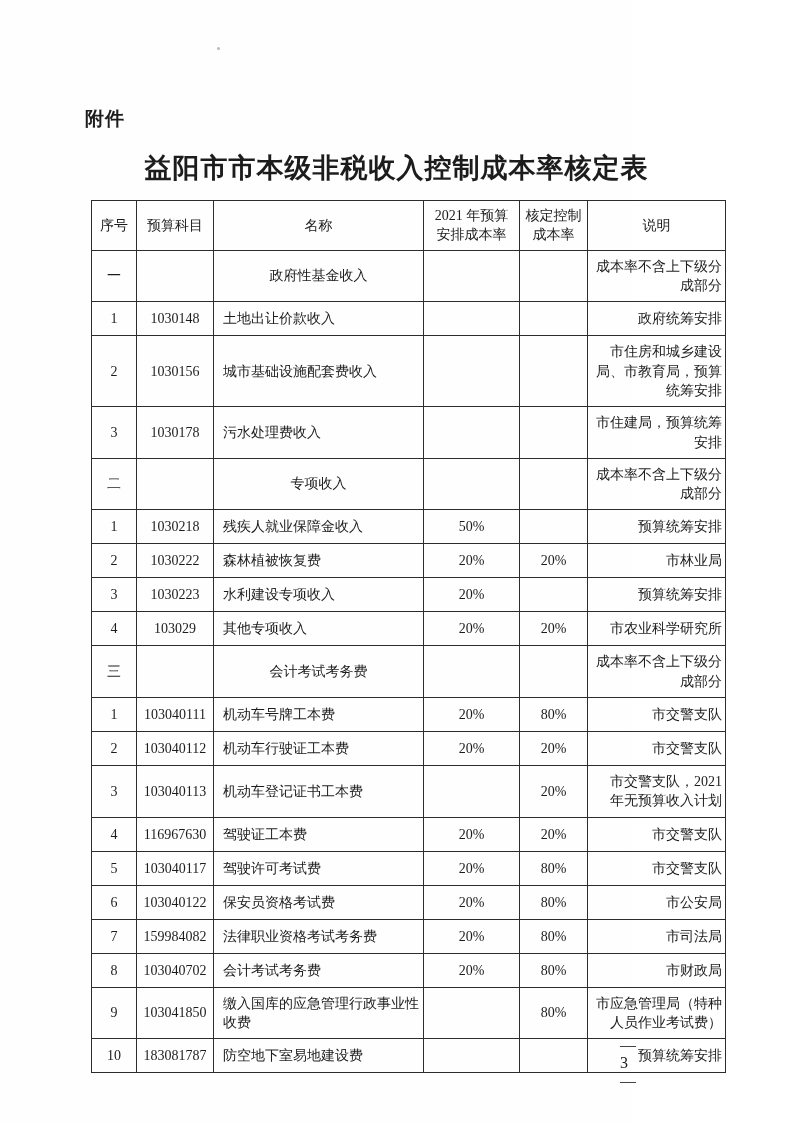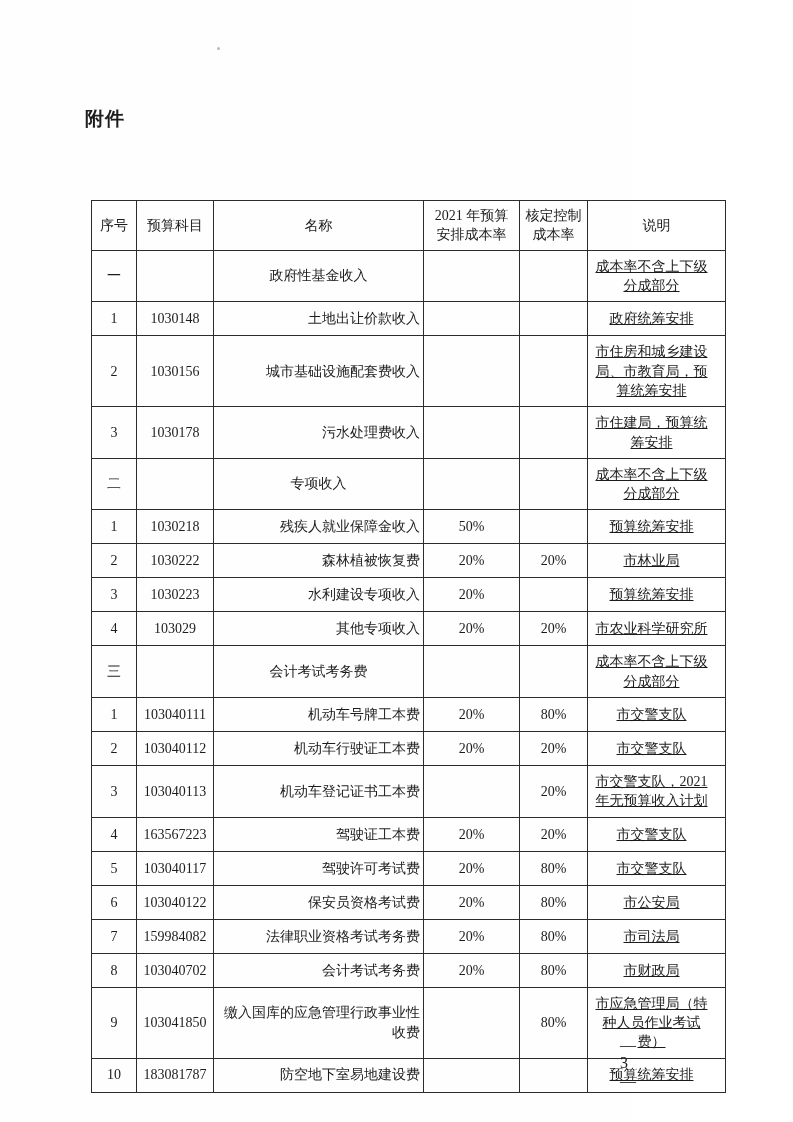--- a/index.html
+++ b/index.html
@@ -61,50 +61,50 @@
     word-break: break-all;
   }
   .main-table th {
     font-weight: normal;
     white-space: pre-line;
     padding: 5px 2px;
     height: 46px;
   }
   .main-table td { height: 34px; }
   .main-table td.name-cell {
-    text-align: right;
+    text-align: left;
     padding-left: 9px;
   }
   .main-table td.section-name {
     text-align: center;
     padding-left: 3px;
   }
   .main-table td.note-cell {
-    text-align: center;
+    text-align: right;
     padding-left: 7px;
-    padding-right: 17px;
-    text-decoration: underline;
+    padding-right: 3px;
   }
   .page-number {
     position: absolute;
     top: 1036px;
     left: 620px;
     font-size: 16px;
     letter-spacing: 1px;
   }
 </style>
 </head>
 <body>
 
 <div class="page">
 
   <div class="artifact-dot"></div>
 
   <div class="attachment-label">附件</div>
 
+  <div class="doc-title">益阳市市本级非税收入控制成本率核定表</div>
 
   <div class="table-wrap">
     <table class="main-table">
       <colgroup>
         <col style="width:45px">
         <col style="width:77px">
         <col style="width:210px">
         <col style="width:96px">
         <col style="width:68px">
         <col style="width:138px">
@@ -221,21 +221,21 @@
           <tr>
             <td>3</td>
             <td>103040113</td>
             <td class="name-cell">机动车登记证书工本费</td>
             <td></td>
             <td>20%</td>
             <td class="note-cell">市交警支队，2021 年无预算收入计划</td>
           </tr>
           <tr>
             <td>4</td>
-            <td>163567223</td>
+            <td>116967630</td>
             <td class="name-cell">驾驶证工本费</td>
             <td>20%</td>
             <td>20%</td>
             <td class="note-cell">市交警支队</td>
           </tr>
           <tr>
             <td>5</td>
             <td>103040117</td>
             <td class="name-cell">驾驶许可考试费</td>
             <td>20%</td>

